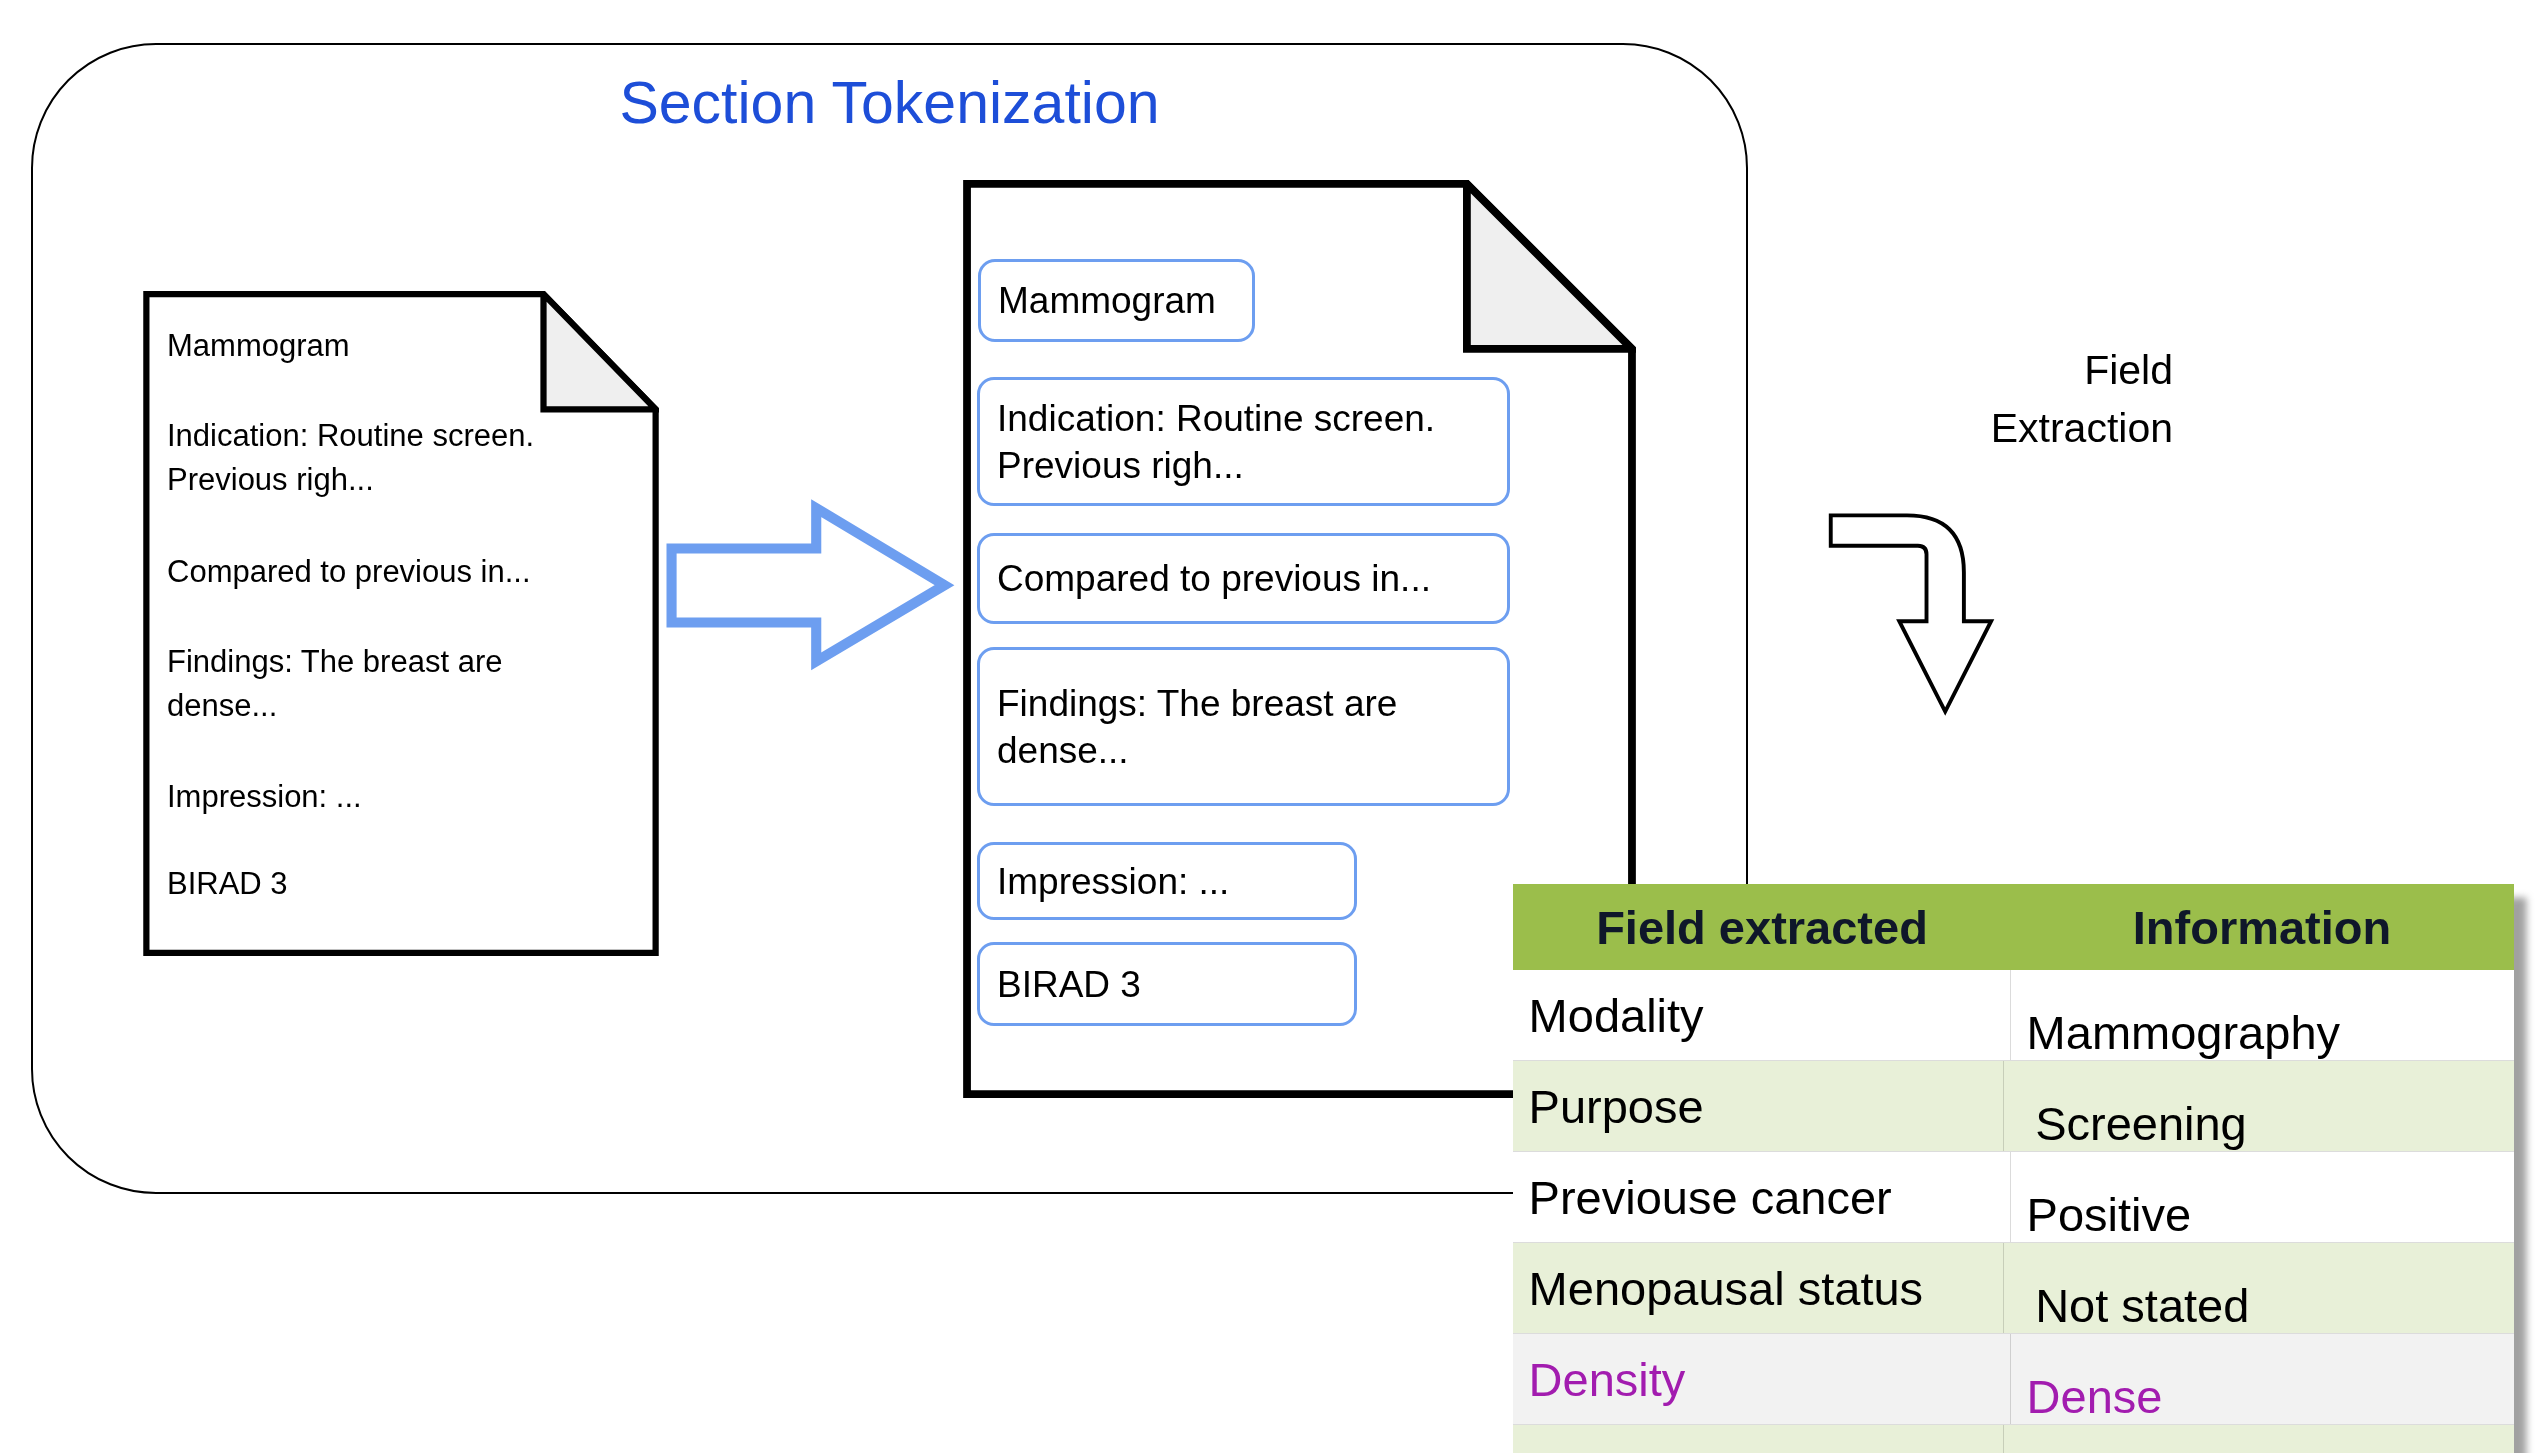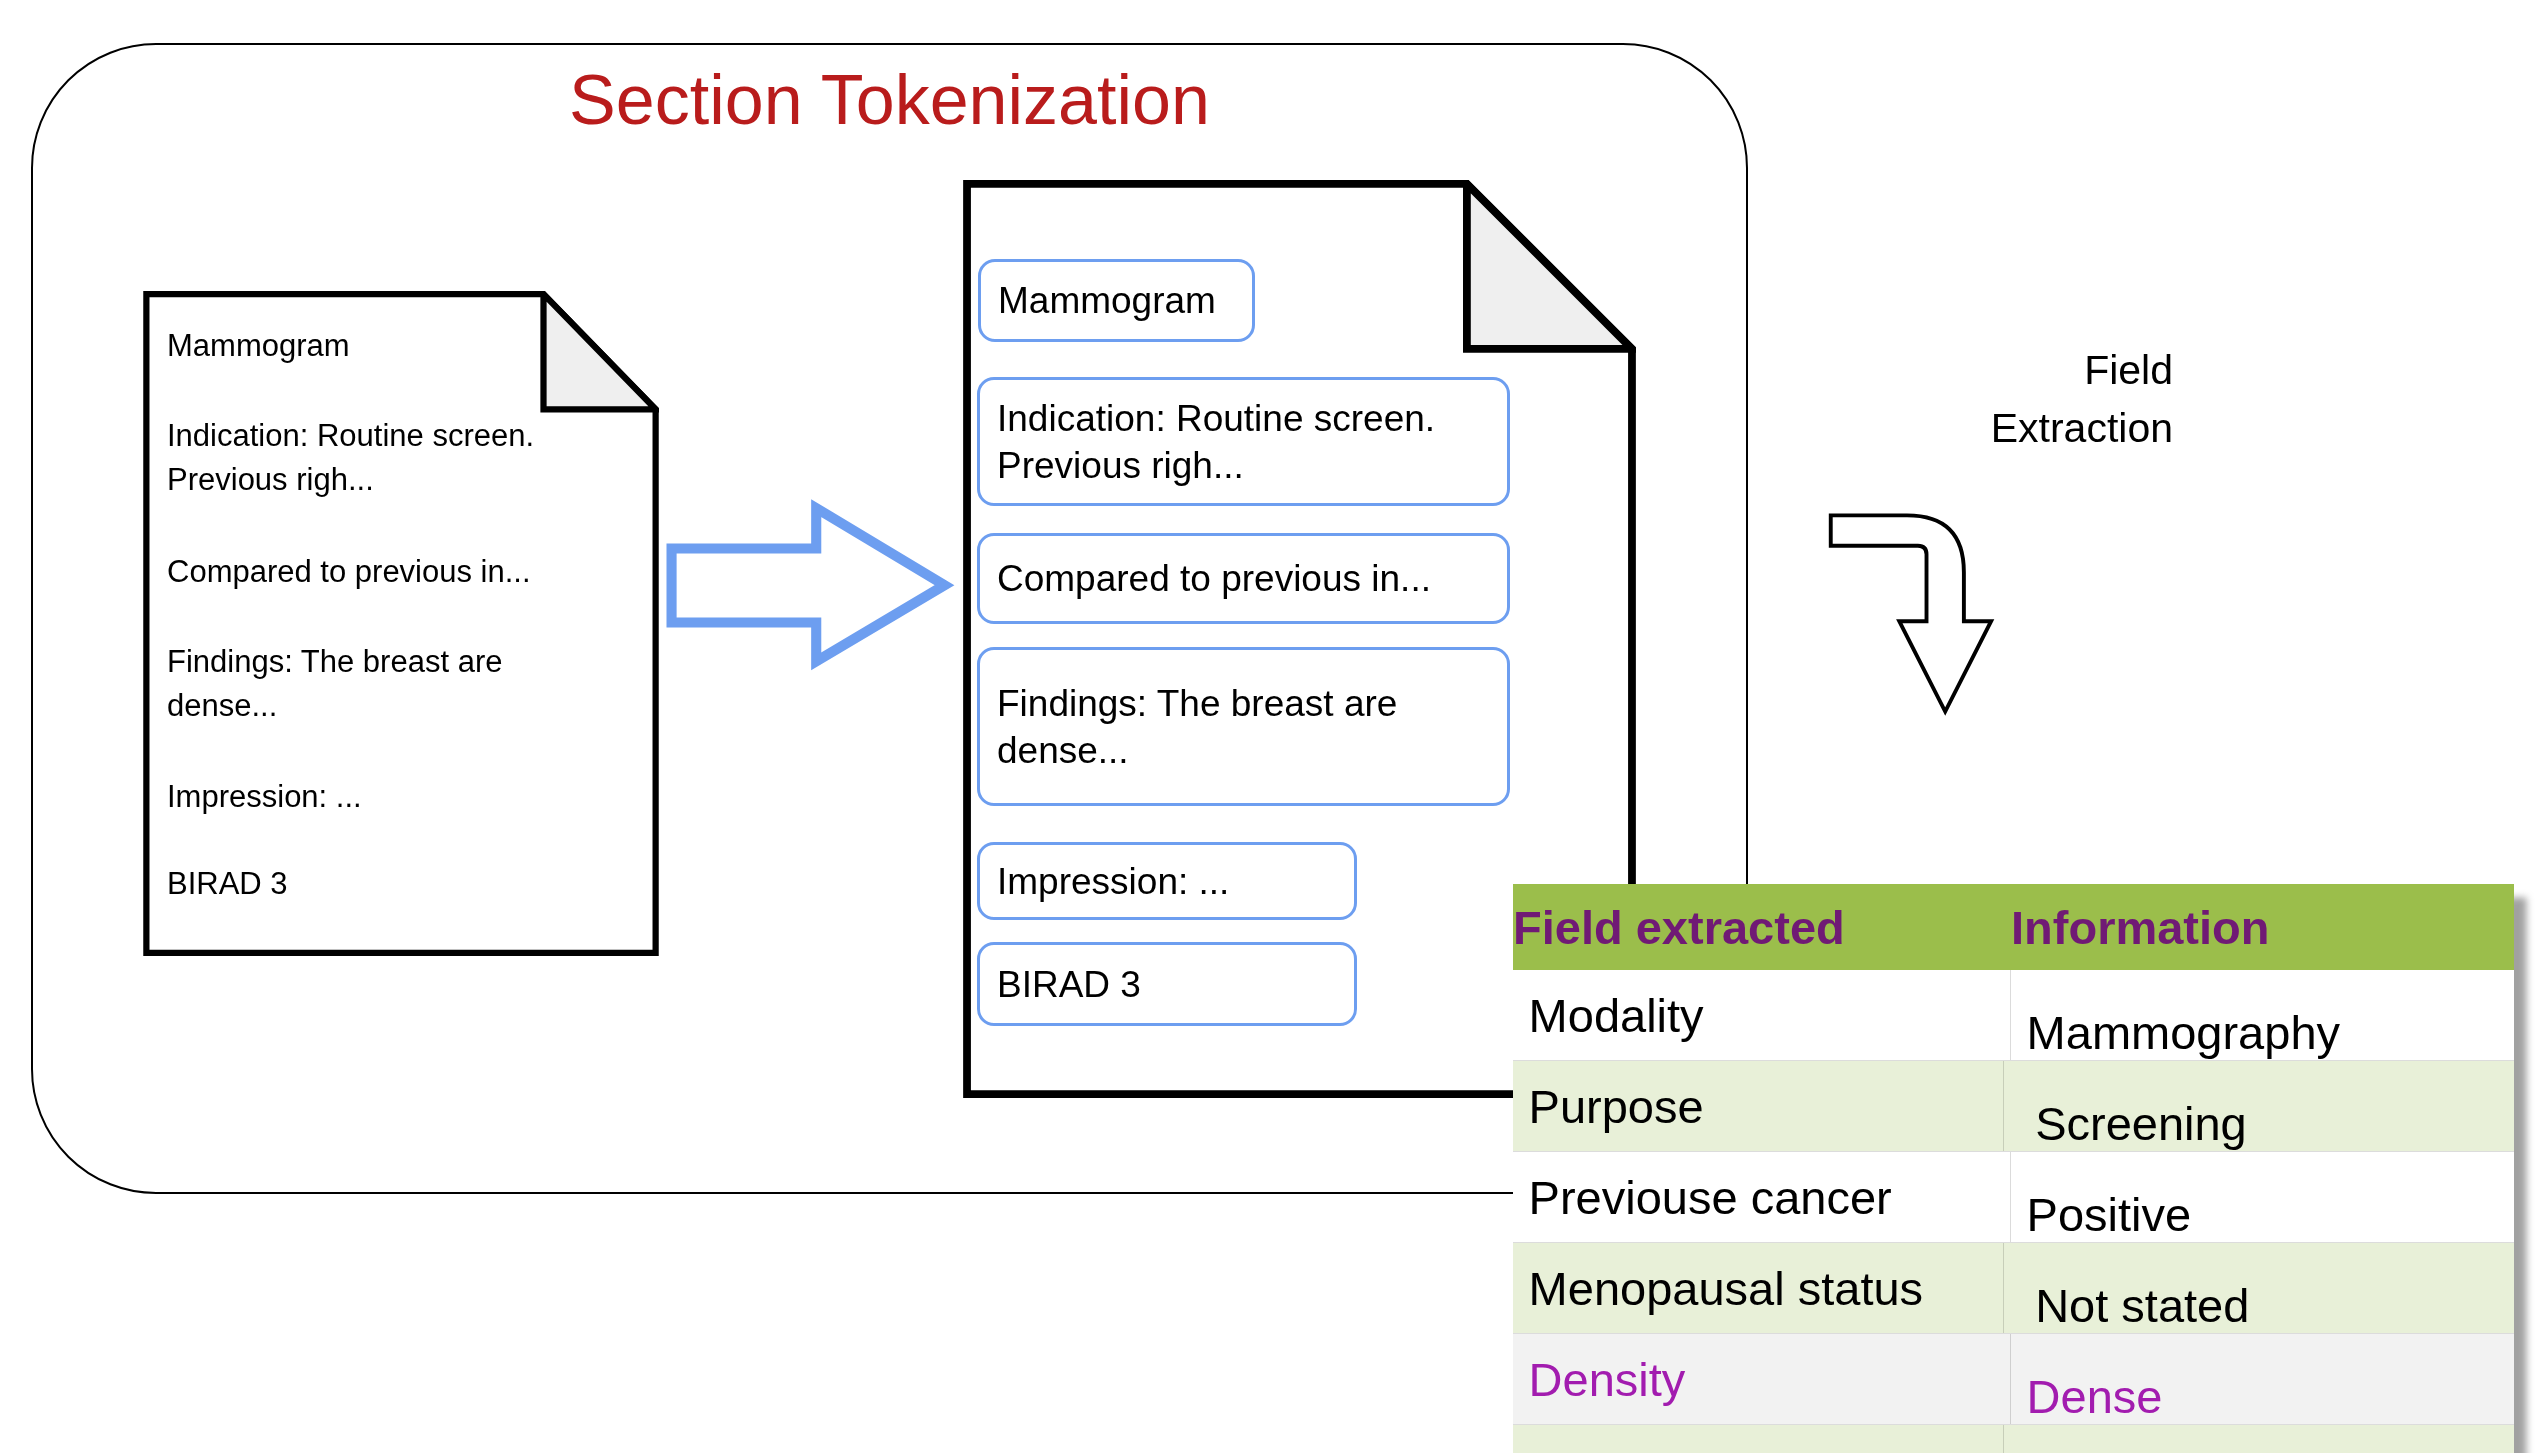--- a/index.html
+++ b/index.html
@@ -6,22 +6,22 @@
   body{font-family:"Liberation Sans","DejaVu Sans",sans-serif;color:#000;}
   #canvas{position:relative;width:2538px;height:1453px;background:#fff;overflow:hidden;}
 
   
   .container-box{
     position:absolute;left:31px;top:43px;width:1717px;height:1151px;
     border:2.3px solid #000;border-radius:125px;background:#fff;box-sizing:border-box;
   }
 
   .diagram-title{
-    position:absolute;left:31px;top:60px;width:1717px;text-align:center;
-    font-size:70px;color:#b91c1c;letter-spacing:0px;
+    position:absolute;left:31px;top:69px;width:1717px;text-align:center;
+    font-size:59px;color:#1d4ed8;letter-spacing:0px;
   }
 
   
   .src-doc-svg{position:absolute;left:143px;top:291px;}
   .src-doc-text{position:absolute;left:167px;top:291px;width:450px;font-size:31px;line-height:44px;}
   .src-p{position:absolute;left:0;width:450px;}
   .src-p0{top:33px;}
   .src-p1{top:123px;}
   .src-p2{top:259px;}
   .src-p3{top:349px;}
@@ -53,21 +53,21 @@
   }
   .bent-arrow-svg{position:absolute;left:1815px;top:506px;}
 
   
   .results-table{
     position:absolute;left:1513px;top:884px;width:1001px;
     box-shadow:13.2px 13.2px 7px rgba(110,110,110,0.65);
     background:#fff;font-size:47px;
   }
   .tbl-header{display:flex;background:#9BBE4B;height:86px;align-items:center;}
-  .tbl-header .hcell{color:#701a75;font-weight:bold;}
+  .tbl-header .hcell{color:#0f172a;font-weight:bold;text-align:center;}
   .hcell.c1{width:498px;}
   .hcell.c2{width:502px;}
   .tbl-row{display:flex;height:91px;align-items:flex-end;border-bottom:1.6px solid #dcdcdc;box-sizing:border-box;}
   .tbl-row:last-child{border-bottom:none;}
   .tbl-row .cell{padding-left:15.6px;box-sizing:border-box;white-space:nowrap;overflow:hidden;}
   .cell.c1{width:498px;border-right:1.6px solid rgba(0,0,0,0.14);align-self:stretch;display:flex;align-items:center;}
   .cell.c2{width:502px;}
   .row-white{background:#ffffff;}
   .row-green{background:#E8F0D8;gap:16px;}
   .row-gray{background:#F2F2F2;color:#a21caf;}

